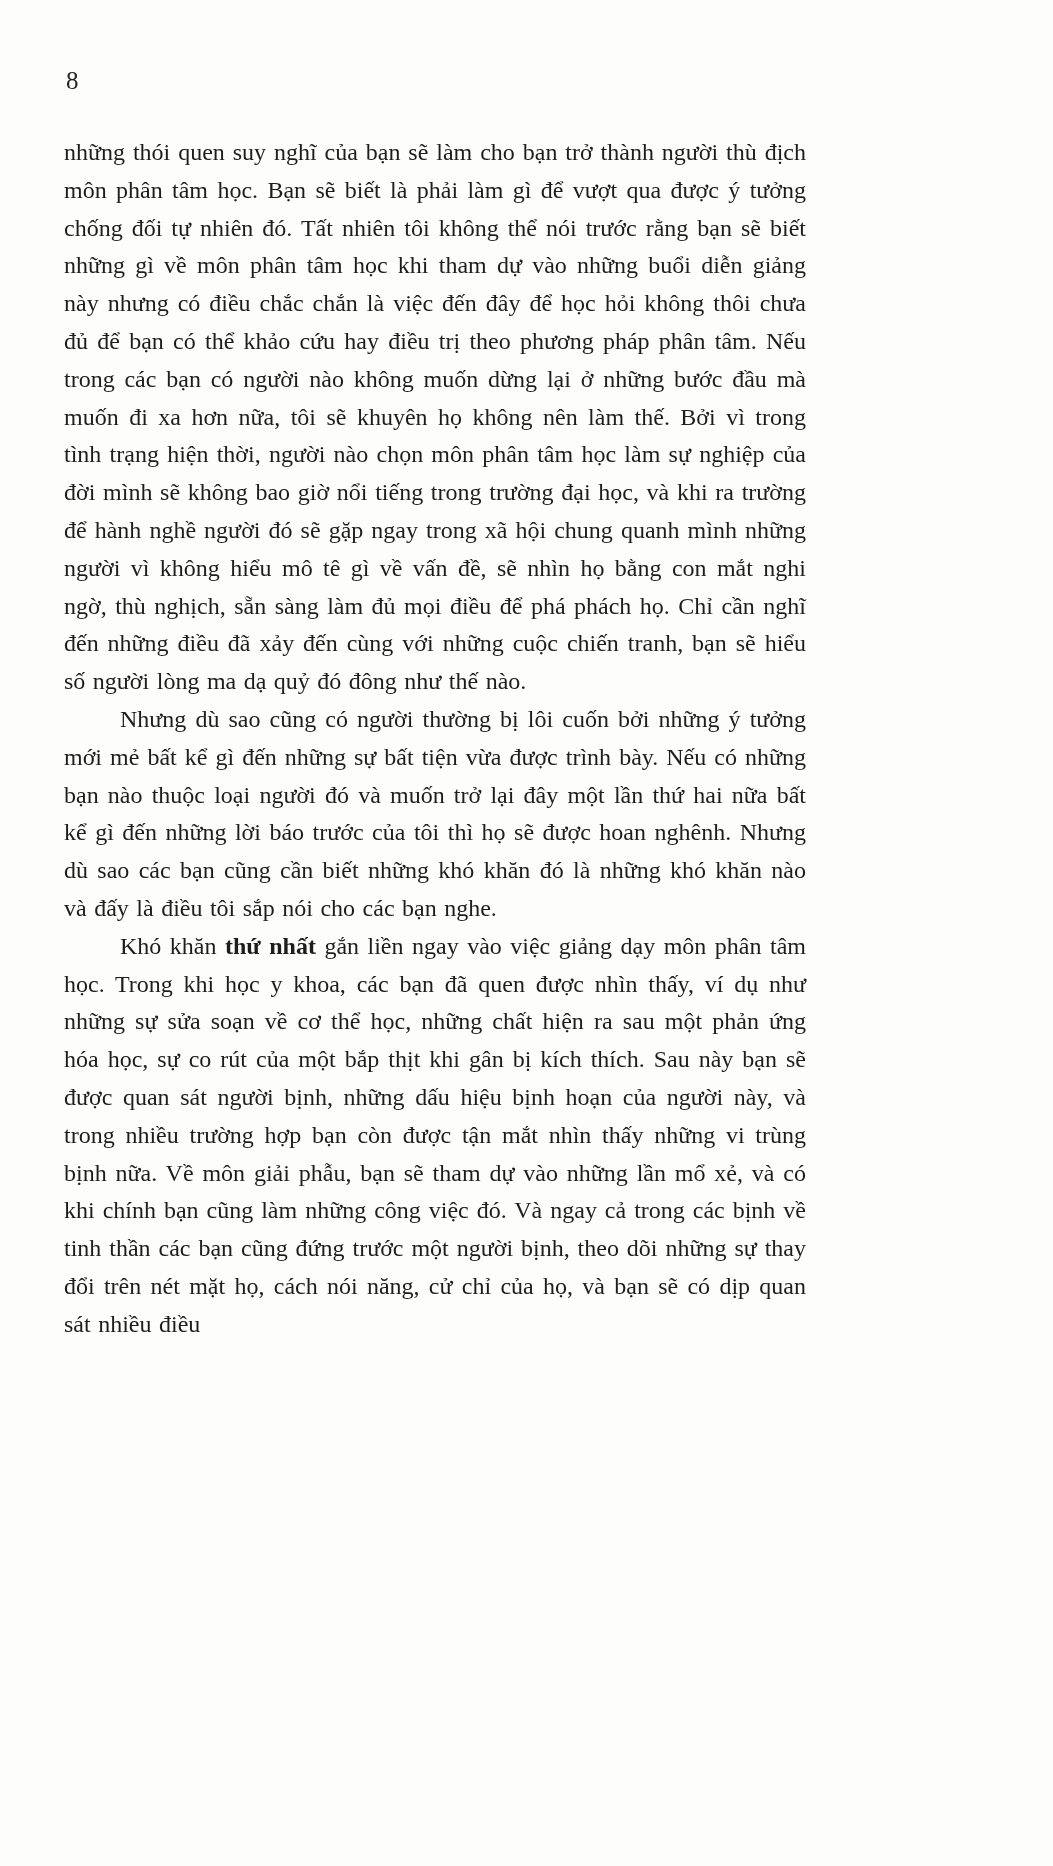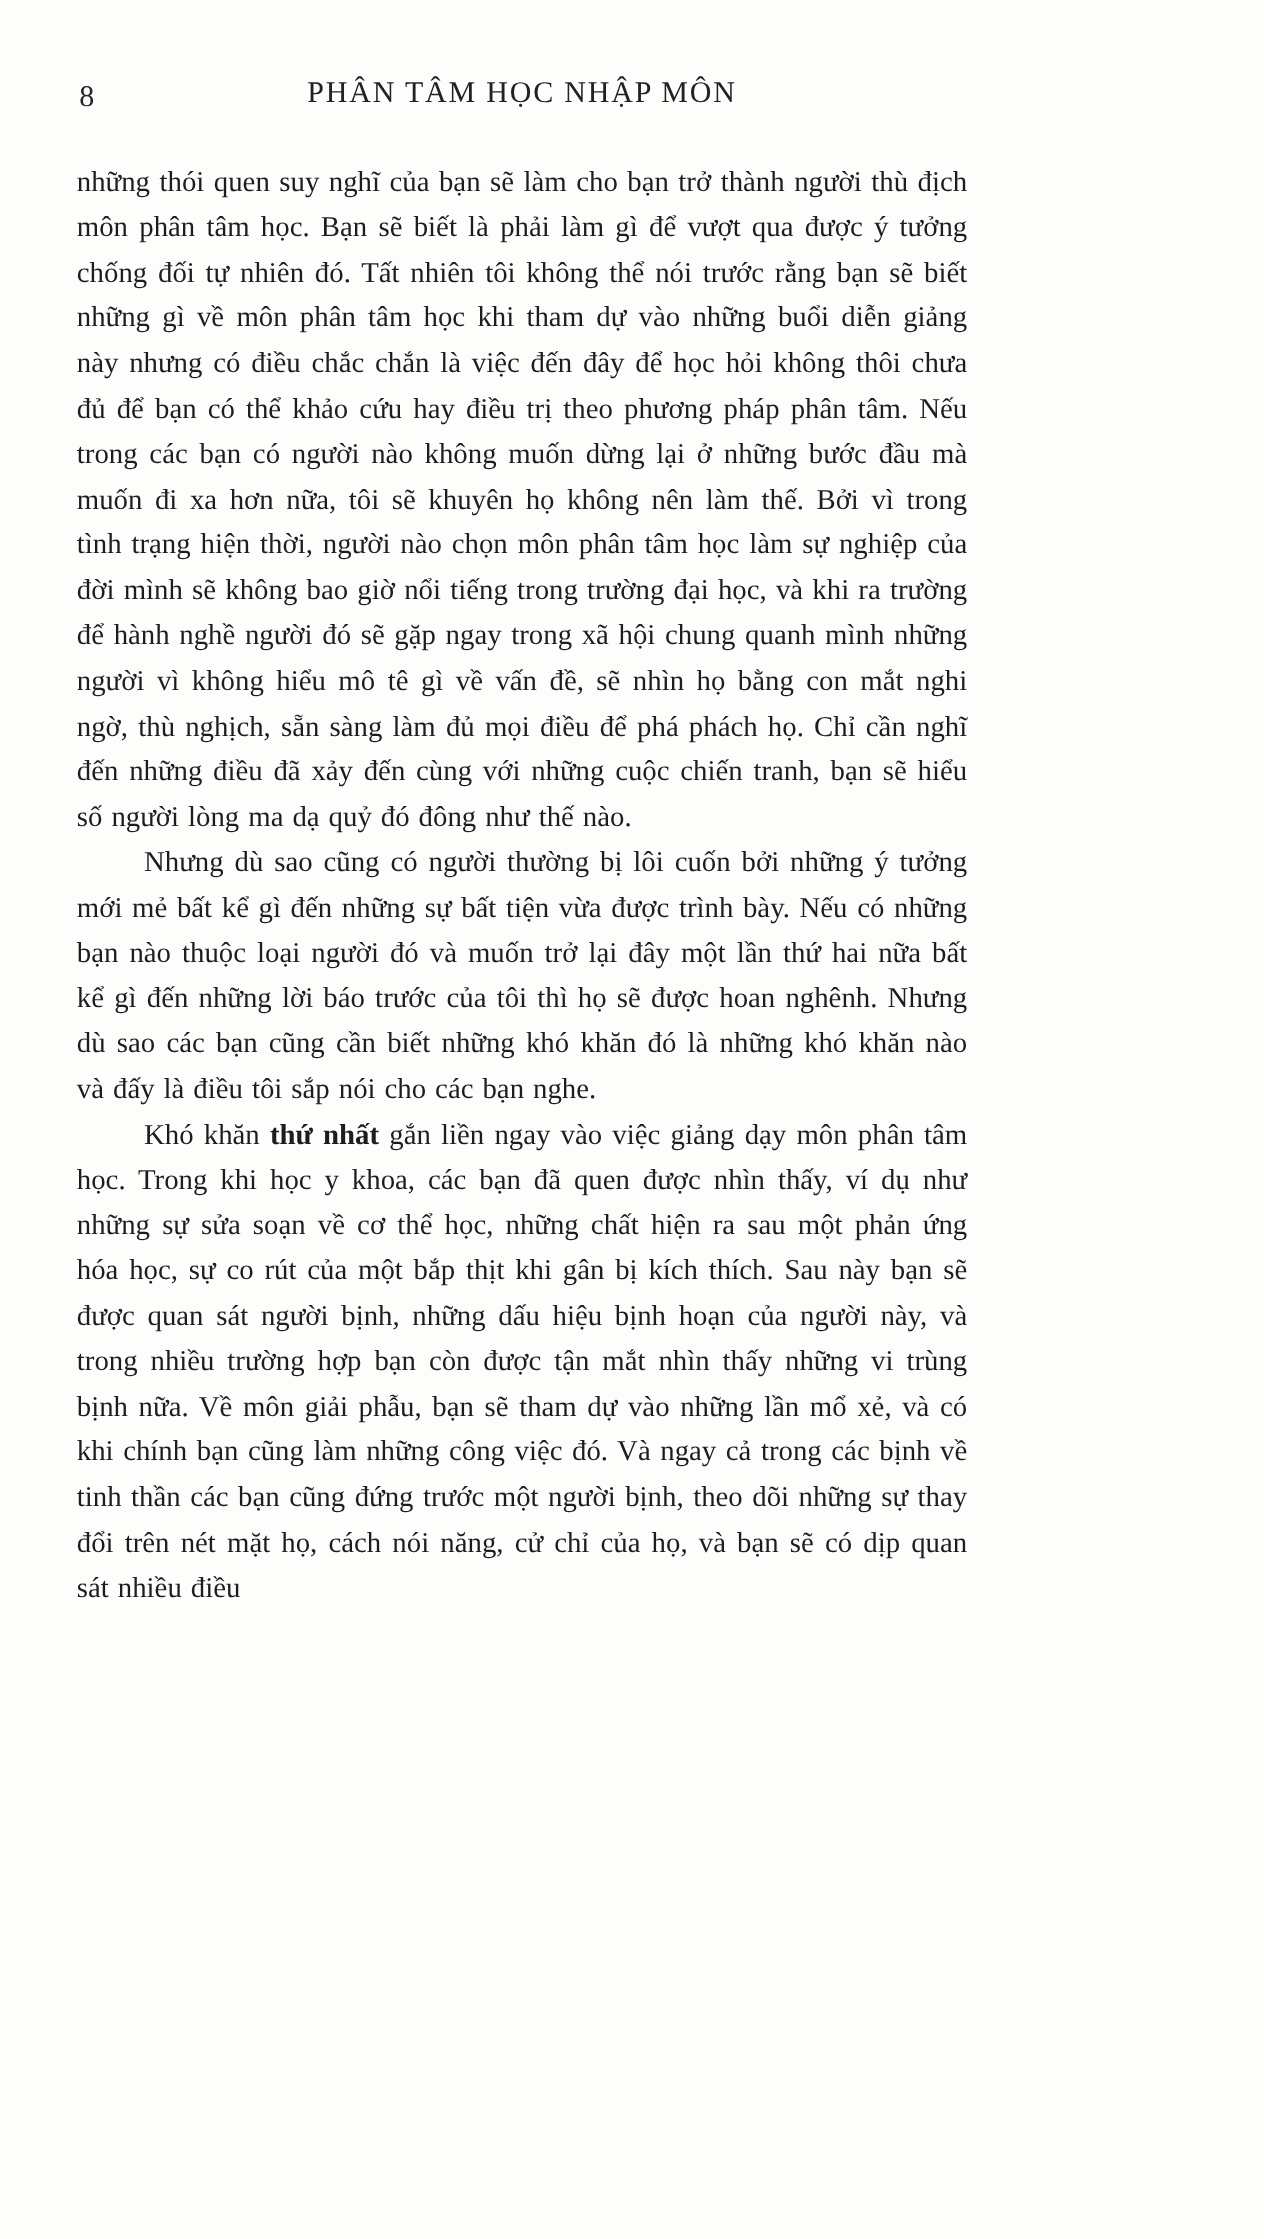--- a/index.html
+++ b/index.html
@@ -65,21 +65,20 @@
   }
 </style>
 </head>
 <body>
 
 <div class="page">
   <div class="text-column">
 
     <header class="running-head">
       <span class="page-number">8</span>
-      <span class="running-title">PHÂN TÂM HỌC NHẬP MÔN</span>
     </header>
 
     <main class="body-text">
       <p class="para">những thói quen suy nghĩ của bạn sẽ làm cho bạn trở thành người thù địch môn phân tâm học. Bạn sẽ biết là phải làm gì để vượt qua được ý tưởng chống đối tự nhiên đó. Tất nhiên tôi không thể nói trước rằng bạn sẽ biết những gì về môn phân tâm học khi tham dự vào những buổi diễn giảng này nhưng có điều chắc chắn là việc đến đây để học hỏi không thôi chưa đủ để bạn có thể khảo cứu hay điều trị theo phương pháp phân tâm. Nếu trong các bạn có người nào không muốn dừng lại ở những bước đầu mà muốn đi xa hơn nữa, tôi sẽ khuyên họ không nên làm thế. Bởi vì trong tình trạng hiện thời, người nào chọn môn phân tâm học làm sự nghiệp của đời mình sẽ không bao giờ nổi tiếng trong trường đại học, và khi ra trường để hành nghề người đó sẽ gặp ngay trong xã hội chung quanh mình những người vì không hiểu mô tê gì về vấn đề, sẽ nhìn họ bằng con mắt nghi ngờ, thù nghịch, sẵn sàng làm đủ mọi điều để phá phách họ. Chỉ cần nghĩ đến những điều đã xảy đến cùng với những cuộc chiến tranh, bạn sẽ hiểu số người lòng ma dạ quỷ đó đông như thế nào.</p>
 
       <p class="para para-indent">Nhưng dù sao cũng có người thường bị lôi cuốn bởi những ý tưởng mới mẻ bất kể gì đến những sự bất tiện vừa được trình bày. Nếu có những bạn nào thuộc loại người đó và muốn trở lại đây một lần thứ hai nữa bất kể gì đến những lời báo trước của tôi thì họ sẽ được hoan nghênh. Nhưng dù sao các bạn cũng cần biết những khó khăn đó là những khó khăn nào và đấy là điều tôi sắp nói cho các bạn nghe.</p>
 
       <p class="para para-indent"><span>Khó khăn </span><b>thứ nhất</b><span> gắn liền ngay vào việc giảng dạy môn phân tâm học. Trong khi học y khoa, các bạn đã quen được nhìn thấy, ví dụ như những sự sửa soạn về cơ thể học, những chất hiện ra sau một phản ứng hóa học, sự co rút của một bắp thịt khi gân bị kích thích. Sau này bạn sẽ được quan sát người bịnh, những dấu hiệu bịnh hoạn của người này, và trong nhiều trường hợp bạn còn được tận mắt nhìn thấy những vi trùng bịnh nữa. Về môn giải phẫu, bạn sẽ tham dự vào những lần mổ xẻ, và có khi chính bạn cũng làm những công việc đó. Và ngay cả trong các bịnh về tinh thần các bạn cũng đứng trước một người bịnh, theo dõi những sự thay đổi trên nét mặt họ, cách nói năng, cử chỉ của họ, và bạn sẽ có dịp quan sát nhiều điều</span></p>
     </main>
 

